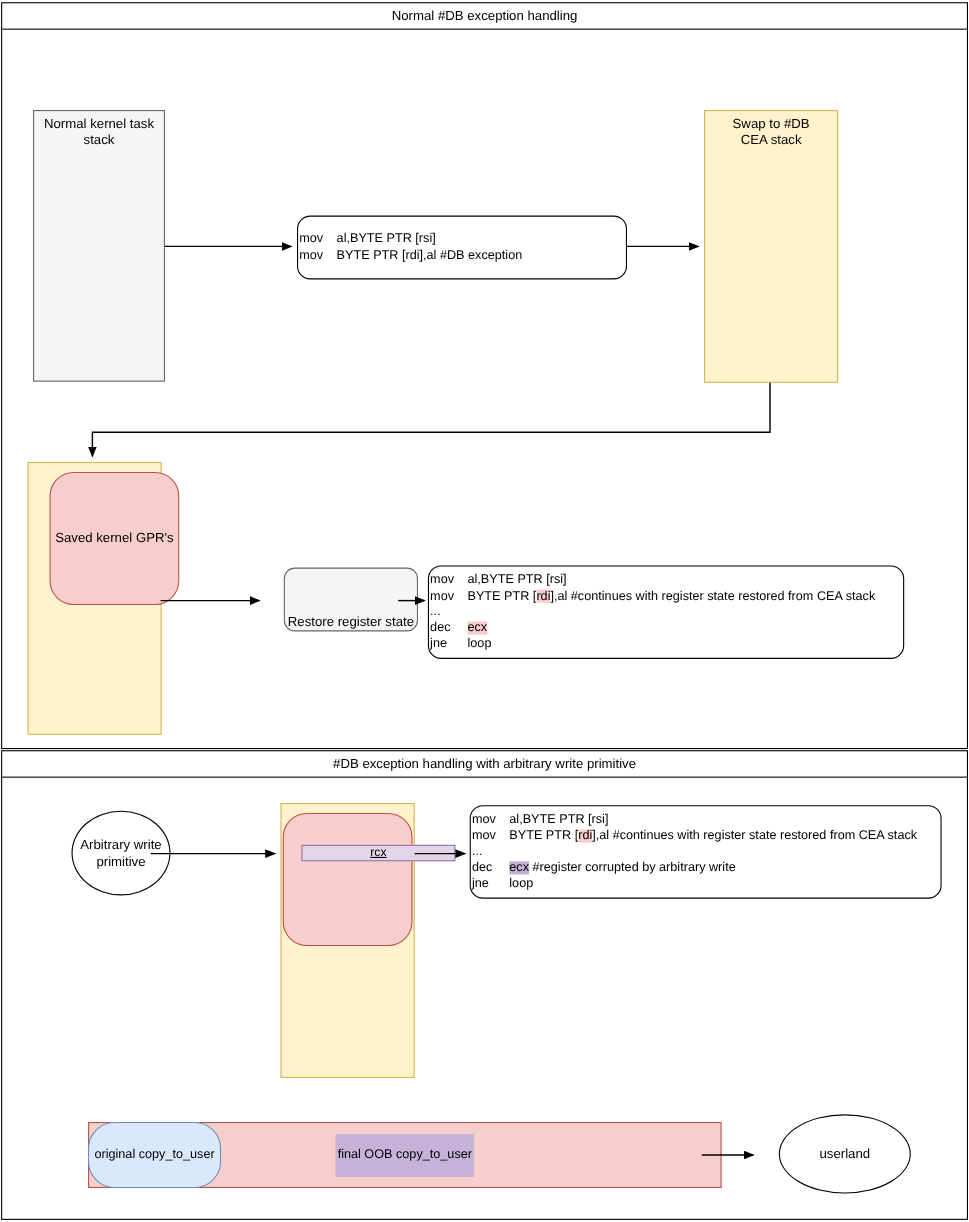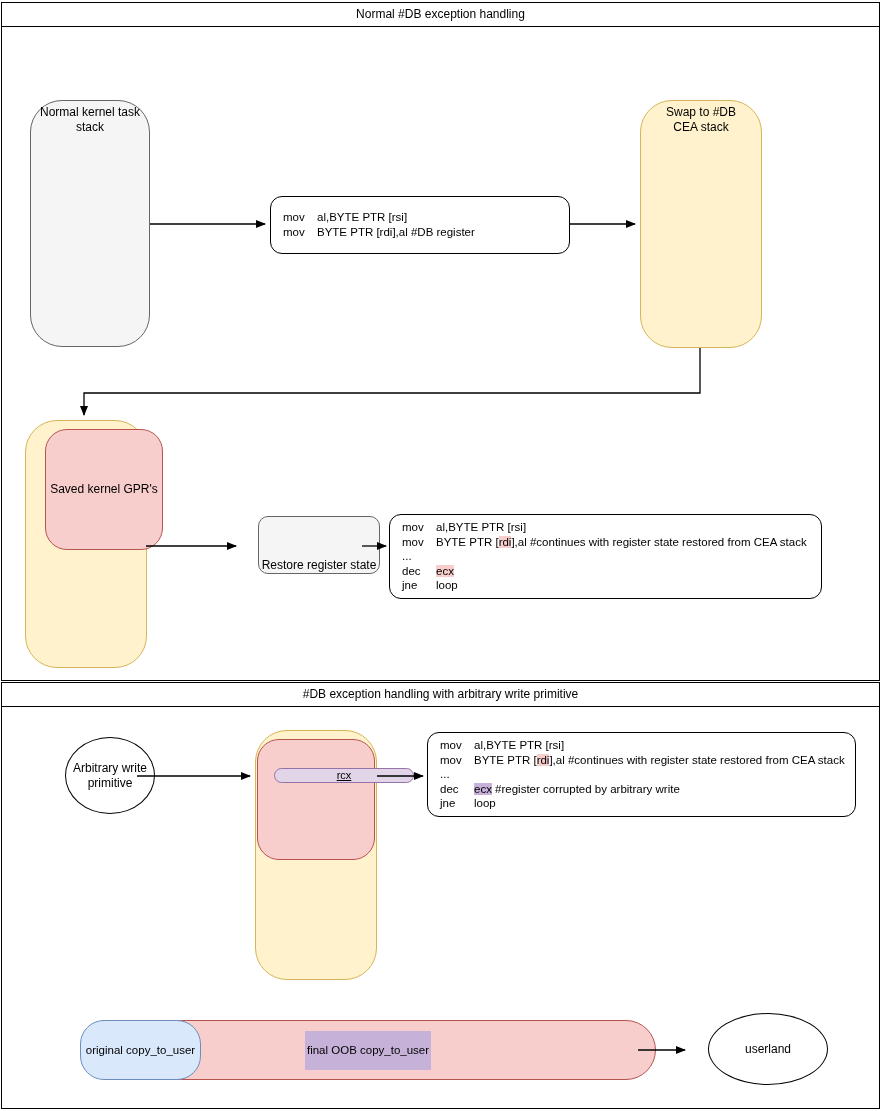--- a/index.html
+++ b/index.html
@@ -6,34 +6,34 @@
   body{
     width:881px;height:1111px;position:relative;background:#ffffff;
     font-family:"Liberation Sans",sans-serif;color:#000;
     -webkit-font-smoothing:antialiased;
   }
   .panel{position:absolute;left:1px;width:877px;border:1px solid #000;background:#fff;}
   .panel-title{
     height:23px;line-height:23px;border-bottom:1px solid #000;
     text-align:center;font-weight:normal;font-size:12px;
   }
-  .shape{position:absolute;box-sizing:border-box;border-radius:32px;}
+  .shape{position:absolute;box-sizing:border-box;}
   .gray-box{background:#f5f5f5;border:1px solid #666666;}
   .yellow-box{background:#fff2cc;border:1px solid #d6b656;}
   .red-round{background:#f8cecc;border:1px solid #b85450;border-radius:22px;}
   .blue-round{background:#dae8fc;border:1px solid #6c8ebf;border-radius:24px;}
   .red-bar{background:#f8cecc;border:1px solid #b85450;}
   .purple-band{background:#e1d5e7;border:1px solid #9673a6;}
   .ellipse{background:#fff;border:1px solid #000;border-radius:50%;}
   .lbl-top{padding-top:4px;text-align:center;font-size:12px;white-space:pre-line;line-height:15px;}
   .center{display:flex;align-items:center;justify-content:center;text-align:center;
           font-size:12px;white-space:pre-line;line-height:15px;margin-left:18px;}
   .code-box{background:#fff;border:1px solid #000;border-radius:12px;
             display:flex;flex-direction:column;justify-content:center;
-            padding:4px 12px;font-size:11.5px;}
+            padding:4px 1px;font-size:11.5px;}
   .code-line{display:flex;line-height:14.6px;white-space:pre;}
   .code-line .op{width:34px;flex:none;}
   .hl-pink{background:#f8cecc;}
   .hl-purple{background:#c6b2d8;}
   .oob-label{font-size:11.5px;}
   .oob-label .hl-purple{padding:12px 2px;}
   .small{font-size:11px;}
   svg.arrows{position:absolute;left:0;top:0;pointer-events:none;}
 </style>
 </head>
@@ -44,21 +44,21 @@
 </div>
 <div class="panel" style="top:682px;height:425px;">
   <div class="panel-title">#DB exception handling with arbitrary write primitive</div>
 </div>
 
 <div class="shape gray-box lbl-top" style="left:30px;top:100px;width:120px;height:247px;"><span>Normal kernel task
 stack</span></div>
 
 <div class="shape code-box" style="left:270px;top:196px;width:300px;height:58px;">
     <div class="code-line"><span class="op">mov</span><span class="operand"><span>al,BYTE PTR [rsi]</span></span></div>
-    <div class="code-line"><span class="op">mov</span><span class="operand"><span>BYTE PTR [rdi],al #DB register</span></span></div>
+    <div class="code-line"><span class="op">mov</span><span class="operand"><span>BYTE PTR [rdi],al #DB exception</span></span></div>
   </div>
 
 <div class="shape yellow-box lbl-top" style="left:640px;top:100px;width:122px;height:248px;"><span>Swap to #DB
 CEA stack</span></div>
 
 <div class="shape yellow-box" style="left:25px;top:420px;width:122px;height:248px;"></div>
 <div class="shape red-round center" style="left:27px;top:429px;width:118px;height:121px;"><span>Saved kernel GPR's</span></div>
 
 <div class="shape gray-box center" style="left:240px;top:516px;width:122px;height:58px;border-radius:10px;white-space:nowrap;align-items:flex-end;">
     <span>Restore register state</span>

